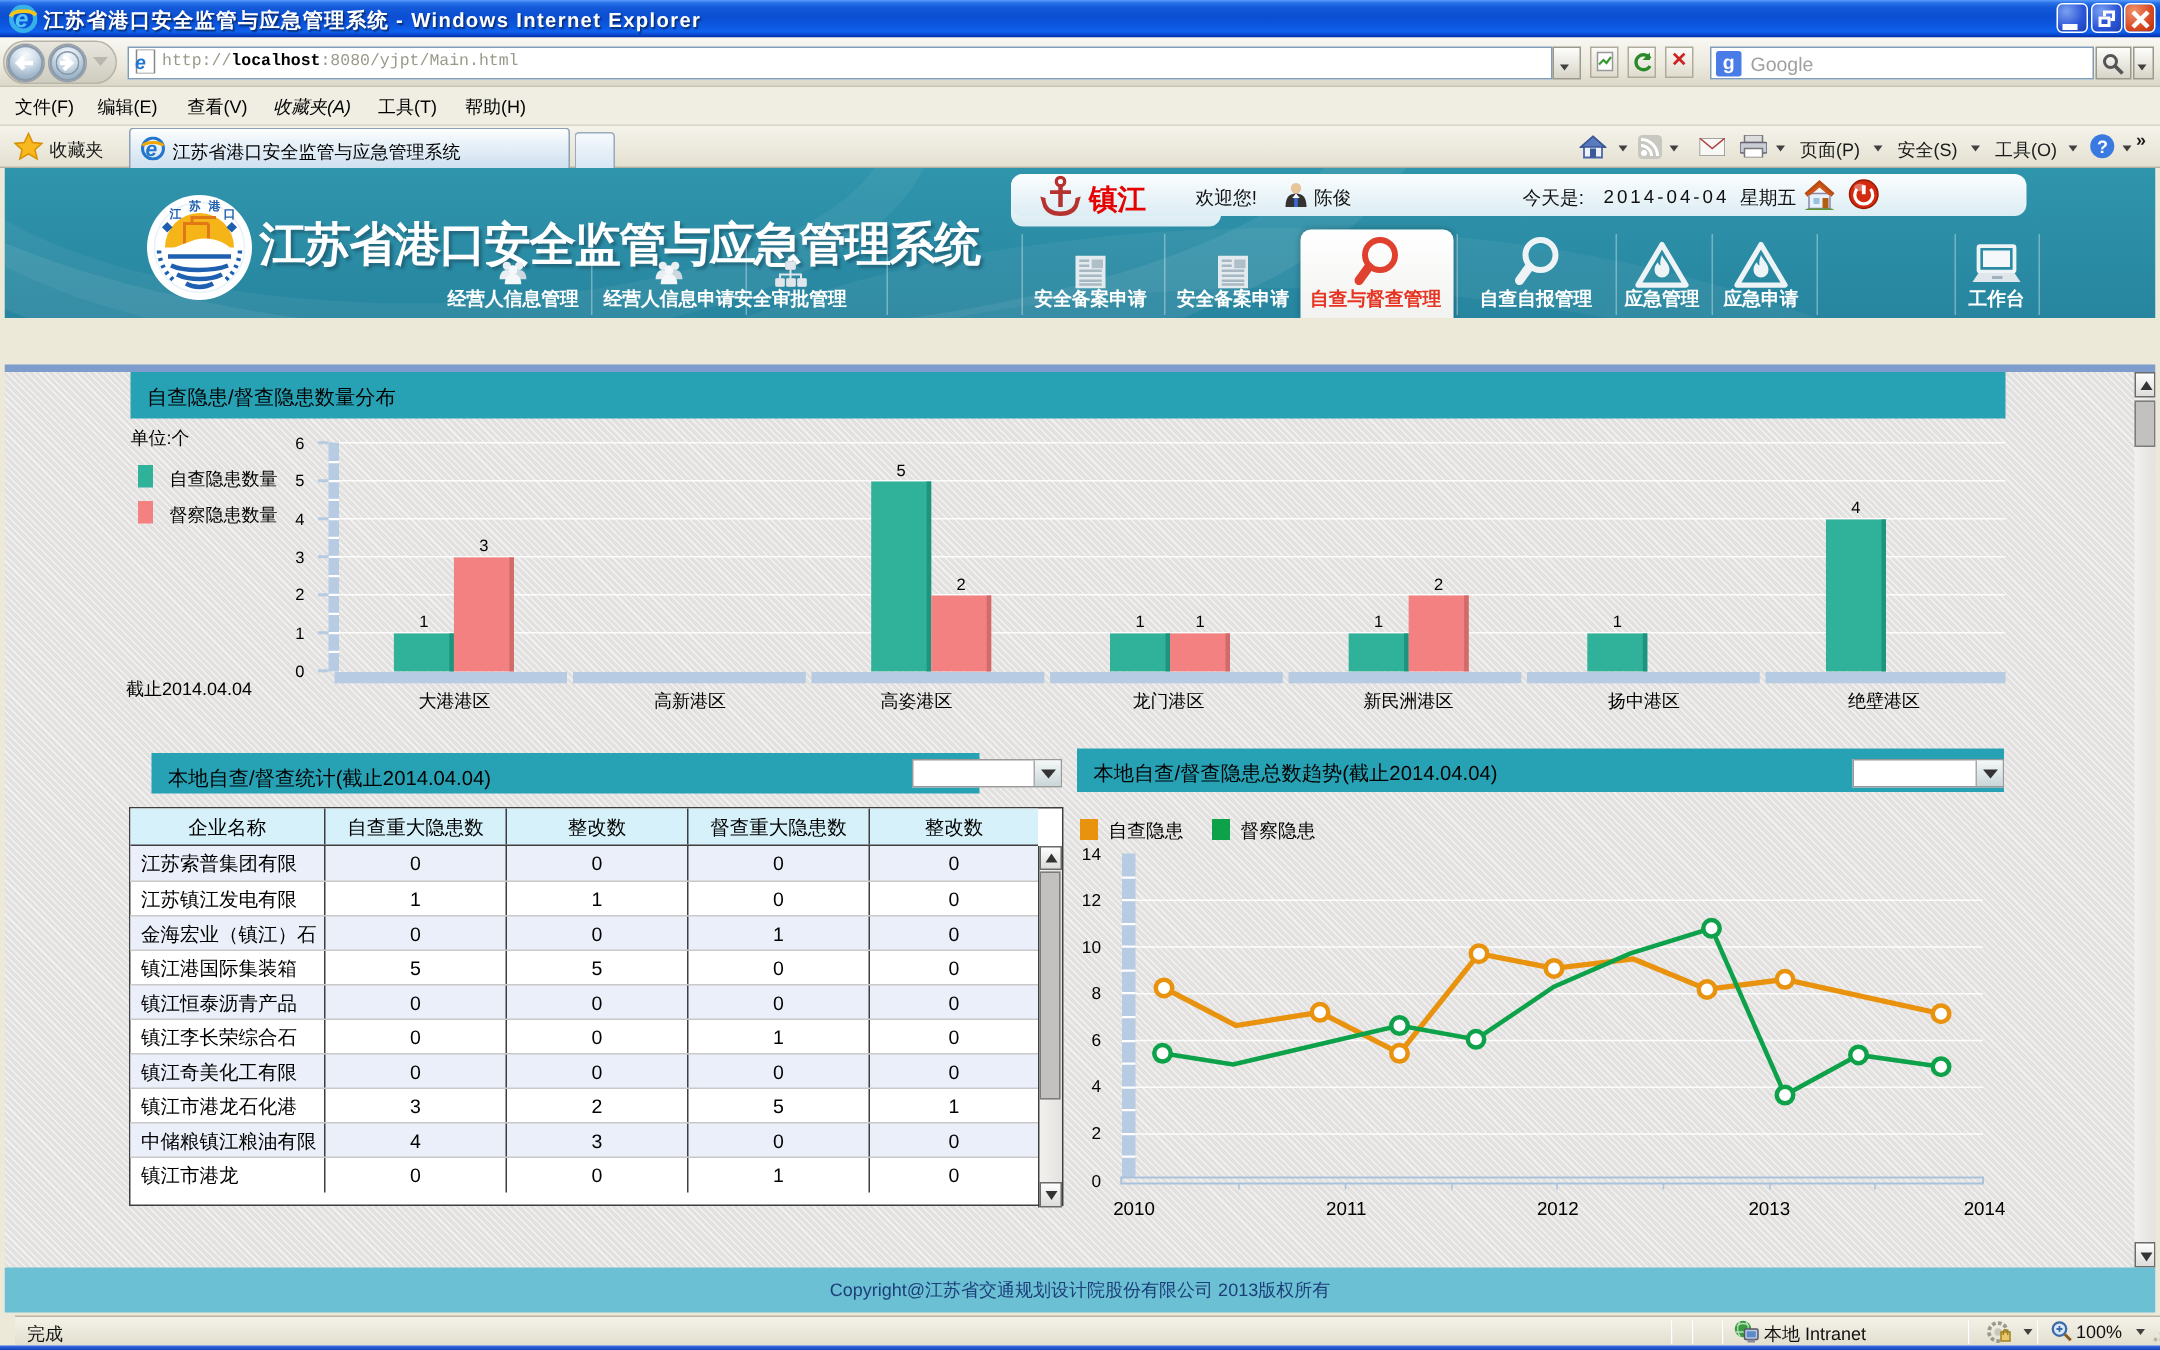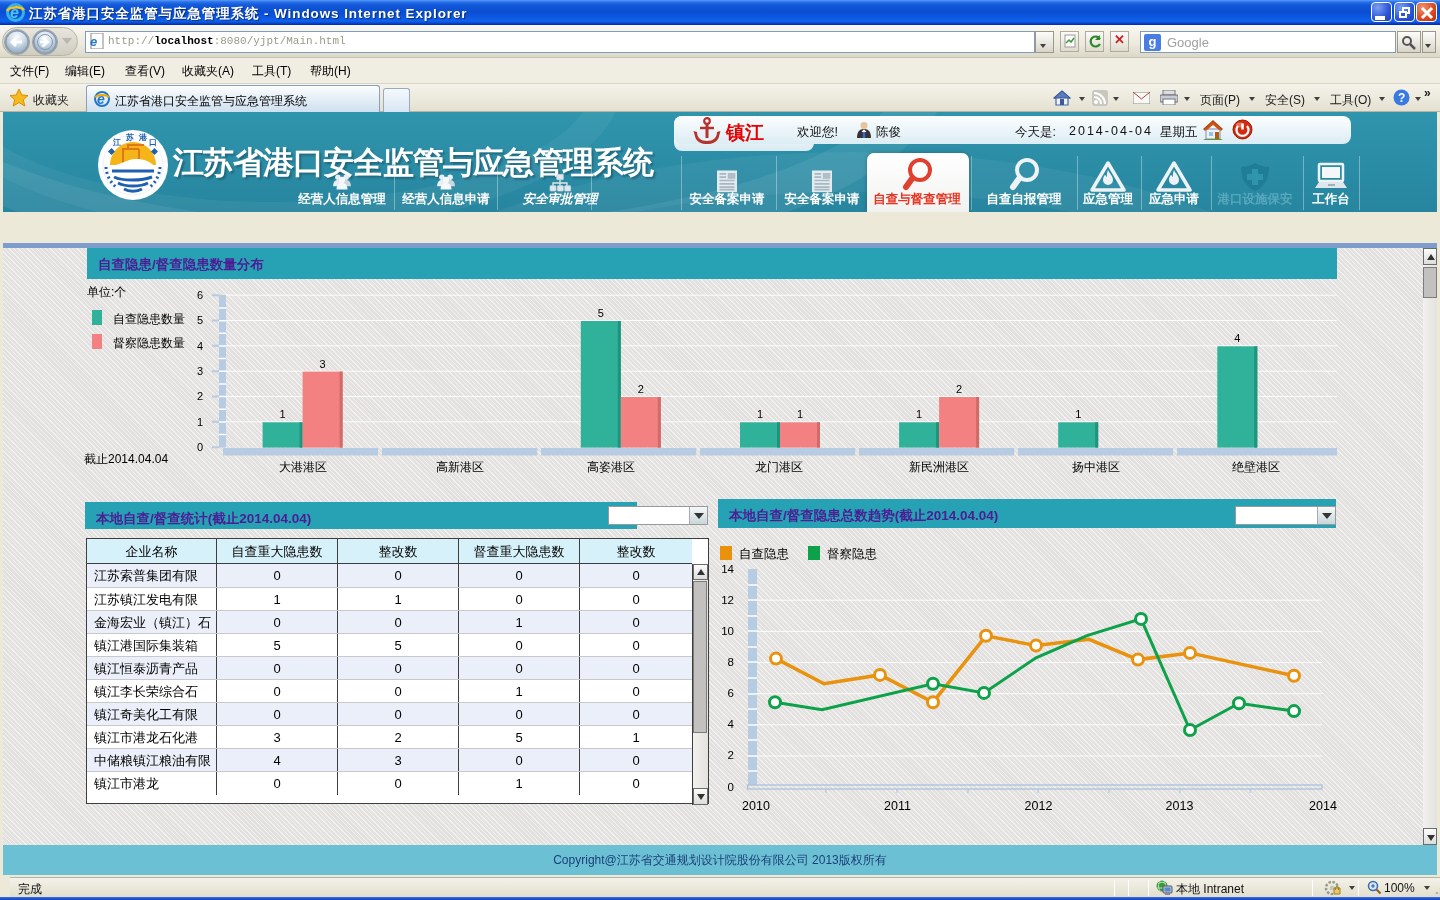--- a/index.html
+++ b/index.html
@@ -62,21 +62,21 @@
 #navactive { position:absolute; left:864px; top:41px; width:102px; height:59px; background:linear-gradient(#fff,#f2f2f0); border-radius:7px 7px 0 0; box-shadow:0 0 4px rgba(0,0,0,.25); }
 
 #submenu { position:absolute; left:0; top:100px; width:1434px; height:31px; background:linear-gradient(#fefefe,#e2e1de 80%,#d6d5d2); border-bottom:1px solid #bbb; font-size:12px; }
 #submenu span { position:absolute; top:8px; color:#111; }
 #bluebar { position:absolute; left:0; top:131px; width:1434px; height:5px; background:#7e9ccc; }
 
 #content { position:absolute; left:0; top:136px; width:1434px; height:597px;
   background-color:#e2e1df;
   background-image:repeating-linear-gradient(45deg, rgba(255,255,255,.55) 0 1px, transparent 1px 3.2px); }
 
-.panelhead { position:absolute; background:#27a2b4; color:#4c1d95; font-size:13.5px; font-weight:bold; }
+.panelhead { position:absolute; background:#27a2b4; color:#000000; font-size:13.5px; font-weight:normal; }
 .panelhead span { position:absolute; left:11px; top:8px; }
 .pdrop { position:absolute; width:100px; height:19px; background:#fff; border:1px solid #999; }
 .pdrop i { position:absolute; right:0; top:0; width:18px; height:17px; background:linear-gradient(#f4f8f8,#c9d6da); border-left:1px solid #aaa; }
 .pdrop i:after { content:""; position:absolute; left:4px; top:6px; width:0; height:0; border-left:5px solid transparent; border-right:5px solid transparent; border-top:6px solid #333; }
 
 
 .trow { position:relative; height:24px; width:605px; }
 .trow.thead { height:25px; background:#d6f1fa; border-bottom:1px solid #3e3e3e; }
 .trow.odd { background:#eaeff9; }
 .trow + .trow + .trow { border-top:1px solid #c9c9c9; margin-top:-1px; }
@@ -167,21 +167,21 @@
         <circle cx="6" cy="6" r="4" fill="none" stroke="#555" stroke-width="2"></circle>
         <path d="M9 9 L14 14" stroke="#555" stroke-width="2.5"></path>
       </svg></div>
   <div id="searchdrop" class="abs"><i class="darr" style="margin:9px 0 0 2px;"></i></div>
 </div>
 
 <div id="menubar" class="abs">
 <span style="left:10px;">文件(F)</span>
     <span style="left:65px;">编辑(E)</span>
     <span style="left:125px;">查看(V)</span>
-    <span style="left:182px;">收藏夹(A)</span>
+    <span style="left:182px;font-style:italic;">收藏夹(A)</span>
     <span style="left:252px;">工具(T)</span>
     <span style="left:310px;">帮助(H)</span>
 </div>
 
 <div id="favbar" class="abs">
   <svg class="abs" style="left:9px;top:4px;" width="20" height="20">
       <path d="M10 1 L12.8 7 L19 7.6 L14.3 11.8 L15.8 18 L10 14.6 L4.2 18 L5.7 11.8 L1 7.6 L7.2 7 Z" fill="#f8b820" stroke="#d89000" stroke-width="1"></path>
     </svg>
   <span class="cmdtext" style="left:33px;">收藏夹</span>
   <div id="tab1">
@@ -291,21 +291,21 @@
             <circle cx="11" cy="9" r="4"></circle>
             <path d="M4 22 c0-6 3-9 7-9 s7 3 7 9 Z"></path>
             <circle cx="23" cy="9" r="4"></circle>
             <path d="M16 22 c0-6 3-9 7-9 s7 3 7 9 Z" fill="#cdd8de"></path>
             <circle cx="17" cy="13" r="4.5" fill="#f4f8fa"></circle>
             <path d="M9 27 c0-7 3.5-10 8-10 s8 3 8 10 Z" fill="#f4f8fa"></path>
           </g>
         </svg>
       <div class="ntext">经营人信息申请</div>
       </div>
-    <div class="navitem" style="left:502px;width:110px;font-style:italic;">
+    <div class="navitem" style="left:469px;width:110px;">
       <svg width="24" height="20" viewBox="0 0 34 30">
           <g fill="#dfe7ec" stroke="#c8d4da">
             <rect x="12" y="2" width="10" height="8" rx="1"></rect>
             <rect x="2" y="19" width="9" height="8" rx="1"></rect>
             <rect x="13" y="19" width="9" height="8" rx="1"></rect>
             <rect x="24" y="19" width="9" height="8" rx="1"></rect>
           </g>
           <path d="M17 10 v5 M6.5 19 v-4 h21 v4 M17 15 v4" stroke="#dfe7ec" stroke-width="2" fill="none"></path>
         </svg>
       <div class="ntext">安全审批管理</div>
@@ -352,27 +352,20 @@
           <path d="M18 9 c1 3 5 5.5 5 10 a5 5 0 0 1 -10 0 c0-2 .8-3.8 2.2-5.2 c.3 1 .9 1.7 1.8 2.2 c-.4-2.4 0-4.6 1-7 Z" fill="#eef3f5"></path>
         </svg>
       <div class="ntext">应急管理</div>
       </div>
     <div class="navitem" style="left:1116px;width:110px;">
       <svg width="36" height="32" viewBox="0 0 36 32">
           <path d="M18 2 L34 29 H2 Z" fill="none" stroke="#eef3f5" stroke-width="3.5" stroke-linejoin="round"></path>
           <path d="M18 9 c1 3 5 5.5 5 10 a5 5 0 0 1 -10 0 c0-2 .8-3.8 2.2-5.2 c.3 1 .9 1.7 1.8 2.2 c-.4-2.4 0-4.6 1-7 Z" fill="#eef3f5"></path>
         </svg>
       <div class="ntext">应急申请</div>
-      </div>
-    <div class="navitem" style="left:1197px;width:110px;">
-      <svg width="32" height="32" viewBox="0 0 32 32">
-          <path d="M16 2 C21 5 26 6 30 6 C30 16 27 25 16 30 C5 25 2 16 2 6 C6 6 11 5 16 2 Z" fill="#1f7d95"></path>
-          <path d="M13 8 h6 v5 h5 v6 h-5 v5 h-6 v-5 h-5 v-6 h5 Z" fill="#2f95ac"></path>
-        </svg>
-      <div class="ntext" style="color:#57a8bc;">港口设施保安</div>
       </div>
     <div class="navitem" style="left:1273px;width:110px;">
       <svg width="38" height="32" viewBox="0 0 38 32">
           <rect x="7" y="3" width="24" height="17" rx="1" fill="none" stroke="#eef3f5" stroke-width="2.5"></rect>
           <rect x="10" y="6" width="18" height="11" fill="#f4f8fa"></rect>
           <path d="M7 21 L3 27 H35 L31 21 Z" fill="#dfe7ec"></path>
           <rect x="16" y="23" width="7" height="2" fill="#9fb2bc"></rect>
         </svg>
       <div class="ntext">工作台</div>
       </div>
@@ -504,21 +497,21 @@
         <text x="300" y="192">大港港区</text>
           <text x="457" y="192">高新港区</text>
         <text x="608" y="192">高姿港区</text>
           <text x="776" y="192">龙门港区</text>
         <text x="936" y="192">新民洲港区</text>
           <text x="1093" y="192">扬中港区</text>
         <text x="1253" y="192">绝壁港区</text>
       </g>
     </svg>
 
-    <div class="panelhead" style="left:82px;top:254px;width:552px;height:27px;">
+    <div class="panelhead" style="left:98px;top:254px;width:552px;height:27px;">
         <span>本地自查/督查统计(截止2014.04.04)</span>
       </div>
     <div class="pdrop" style="left:605px;top:258px;">
         <i></i>
       </div>
     <div id="tbl" class="abs" style="left:83px;top:290px;width:623px;height:266px;background:#fff;border:1px solid #3e3e3e;">
       <div class="trow thead">
           <div class="tc c0">企业名称</div>
           <div class="tc c1">自查重大隐患数</div>
           <div class="tc c2">整改数</div>

